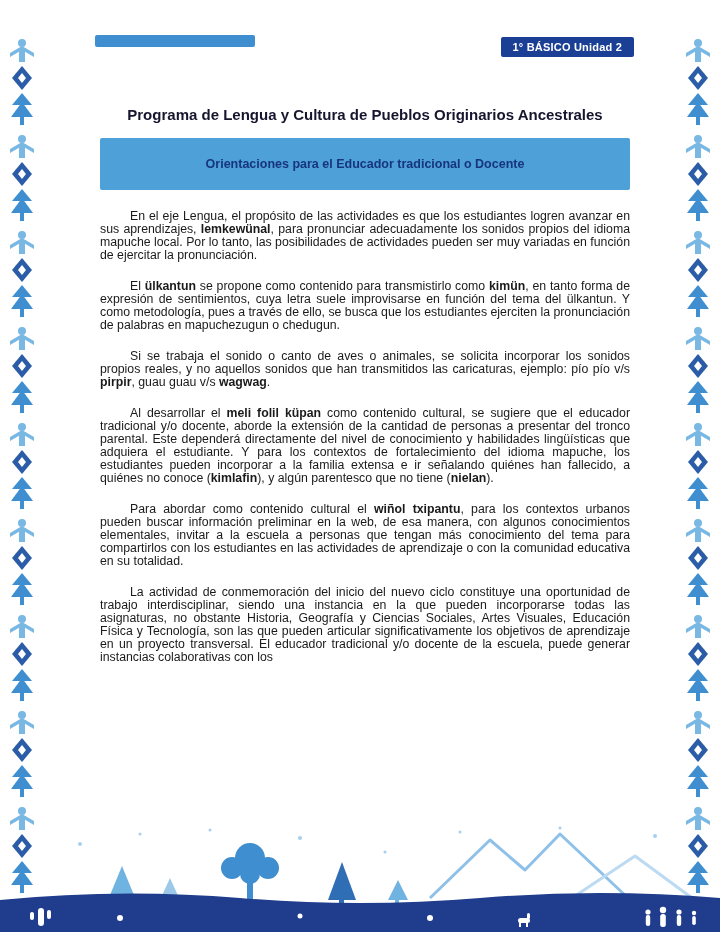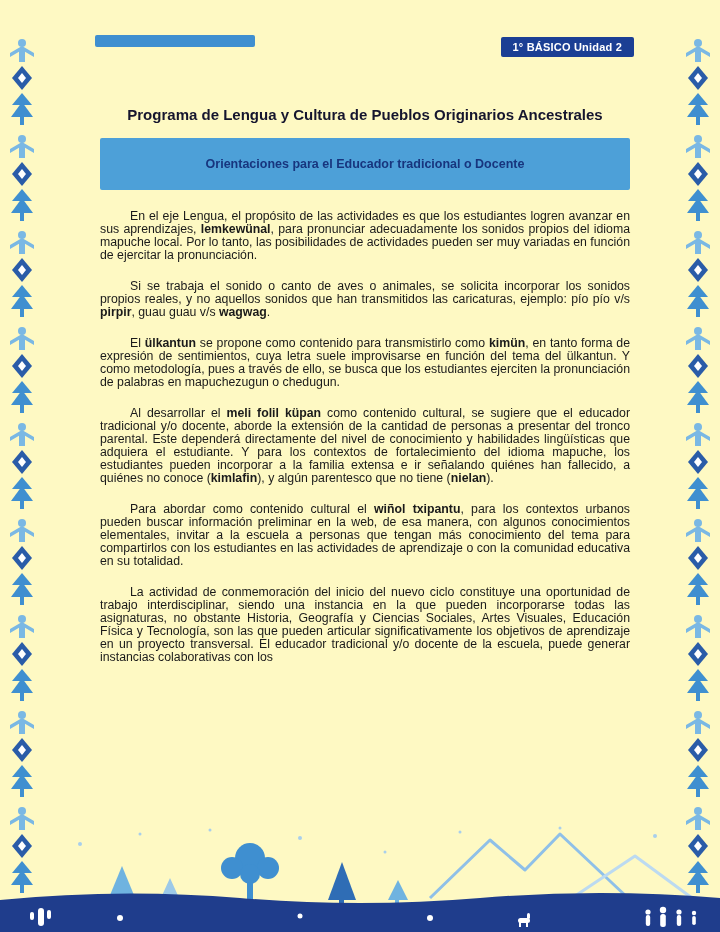--- a/index.html
+++ b/index.html
@@ -1,19 +1,19 @@
 <!DOCTYPE html>
 <html style="--badge-bg: #1b3f94; --banner-bg: #4da0d8; --banner-text: #17357e; --heading-blue: #2e86c8; --border-light: #7ab8e4; --border-mid: #3f8fd0; --border-dark: #2a5ca8; --footer-band: #1f3d8c;"><head>
 <meta charset="utf-8">
 <style>
   * { margin:0; padding:0; box-sizing:border-box; }
   html,body { background:#e8e8e8; }
   body { width:720px; height:932px; position:relative; font-family:"Liberation Sans", sans-serif; }
   .page {
-    position:absolute; inset:0; background:#fef9c3; overflow:hidden;
+    position:absolute; inset:0; background:#ffffff; overflow:hidden;
   }
   .side-border { position:absolute; top:36px; width:34px; height:896px; }
   .side-border.left  { left:5px; }
   .side-border.right { right:5px; }
 
   .top-left-bar {
     position:absolute; left:95px; top:35px; width:160px; height:12px;
     background:var(--border-mid,#3f8fd0); border-radius:2px;
   }
   .badge {
@@ -111,22 +111,22 @@
   <div class="top-left-bar"></div>
   <div class="badge">1° BÁSICO Unidad 2</div>
 
   <div class="content">
     <h1 class="title">Programa de Lengua y Cultura de Pueblos Originarios Ancestrales</h1>
     <div class="banner">
       <span>Orientaciones para el Educador tradicional o Docente</span>
     </div>
     <div class="paragraphs">
         <p class="para"><span>En el eje Lengua, el propósito de las actividades es que los estudiantes logren avanzar en sus aprendizajes, </span><b>lemkewünal</b><span>, para pronunciar adecuadamente los sonidos propios del idioma mapuche local. Por lo tanto, las posibilidades de actividades pueden ser muy variadas en función de ejercitar la pronunciación.</span></p>
+        <p class="para"><span>El </span><b>ülkantun</b><span> se propone como contenido para transmistirlo como </span><b>kimün</b><span>, en tanto forma de expresión de sentimientos, cuya letra suele improvisarse en función del tema del ülkantun. Y como metodología, pues a través de ello, se busca que los estudiantes ejerciten la pronunciación de palabras en mapuchezugun o chedugun.</span></p>
         <p class="para"><span>Si se trabaja el sonido o canto de aves o animales, se solicita incorporar los sonidos propios reales, y no aquellos sonidos que han transmitidos las caricaturas, ejemplo: pío pío v/s </span><b>pirpir</b><span>, guau guau v/s </span><b>wagwag</b><span>.</span></p>
-        <p class="para"><span>El </span><b>ülkantun</b><span> se propone como contenido para transmistirlo como </span><b>kimün</b><span>, en tanto forma de expresión de sentimientos, cuya letra suele improvisarse en función del tema del ülkantun. Y como metodología, pues a través de ello, se busca que los estudiantes ejerciten la pronunciación de palabras en mapuchezugun o chedugun.</span></p>
         <p class="para"><span>Al desarrollar el </span><b>meli folil küpan</b><span> como contenido cultural, se sugiere que el educador tradicional y/o docente, aborde la extensión de la cantidad de personas a presentar del tronco parental. Este dependerá directamente del nivel de conocimiento y habilidades lingüísticas que adquiera el estudiante. Y para los contextos de fortalecimiento del idioma mapuche, los estudiantes pueden incorporar a la familia extensa e ir señalando quiénes han fallecido, a quiénes no conoce (</span><b>kimlafin</b><span>), y algún parentesco que no tiene (</span><b>nielan</b><span>).</span></p>
         <p class="para"><span>Para abordar como contenido cultural el </span><b>wiñol txipantu</b><span>, para los contextos urbanos pueden buscar información preliminar en la web, de esa manera, con algunos conocimientos elementales, invitar a la escuela a personas que tengan más conocimiento del tema para compartirlos con los estudiantes en las actividades de aprendizaje o con la comunidad educativa en su totalidad.</span></p>
         <p class="para"><span>La actividad de conmemoración del inicio del nuevo ciclo constituye una oportunidad de trabajo interdisciplinar, siendo una instancia en la que pueden incorporarse todas las asignaturas, no obstante Historia, Geografía y Ciencias Sociales, Artes Visuales, Educación Física y Tecnología, son las que pueden articular significativamente los objetivos de aprendizaje en un proyecto transversal. El educador tradicional y/o docente de la escuela, puede generar instancias colaborativas con los</span></p>
       </div>
   </div>
 
   <svg class="footer-art" viewBox="0 0 720 110" preserveAspectRatio="none">
 
     <g fill="#a8cfec">
       <circle cx="80" cy="22" r="2"></circle>

